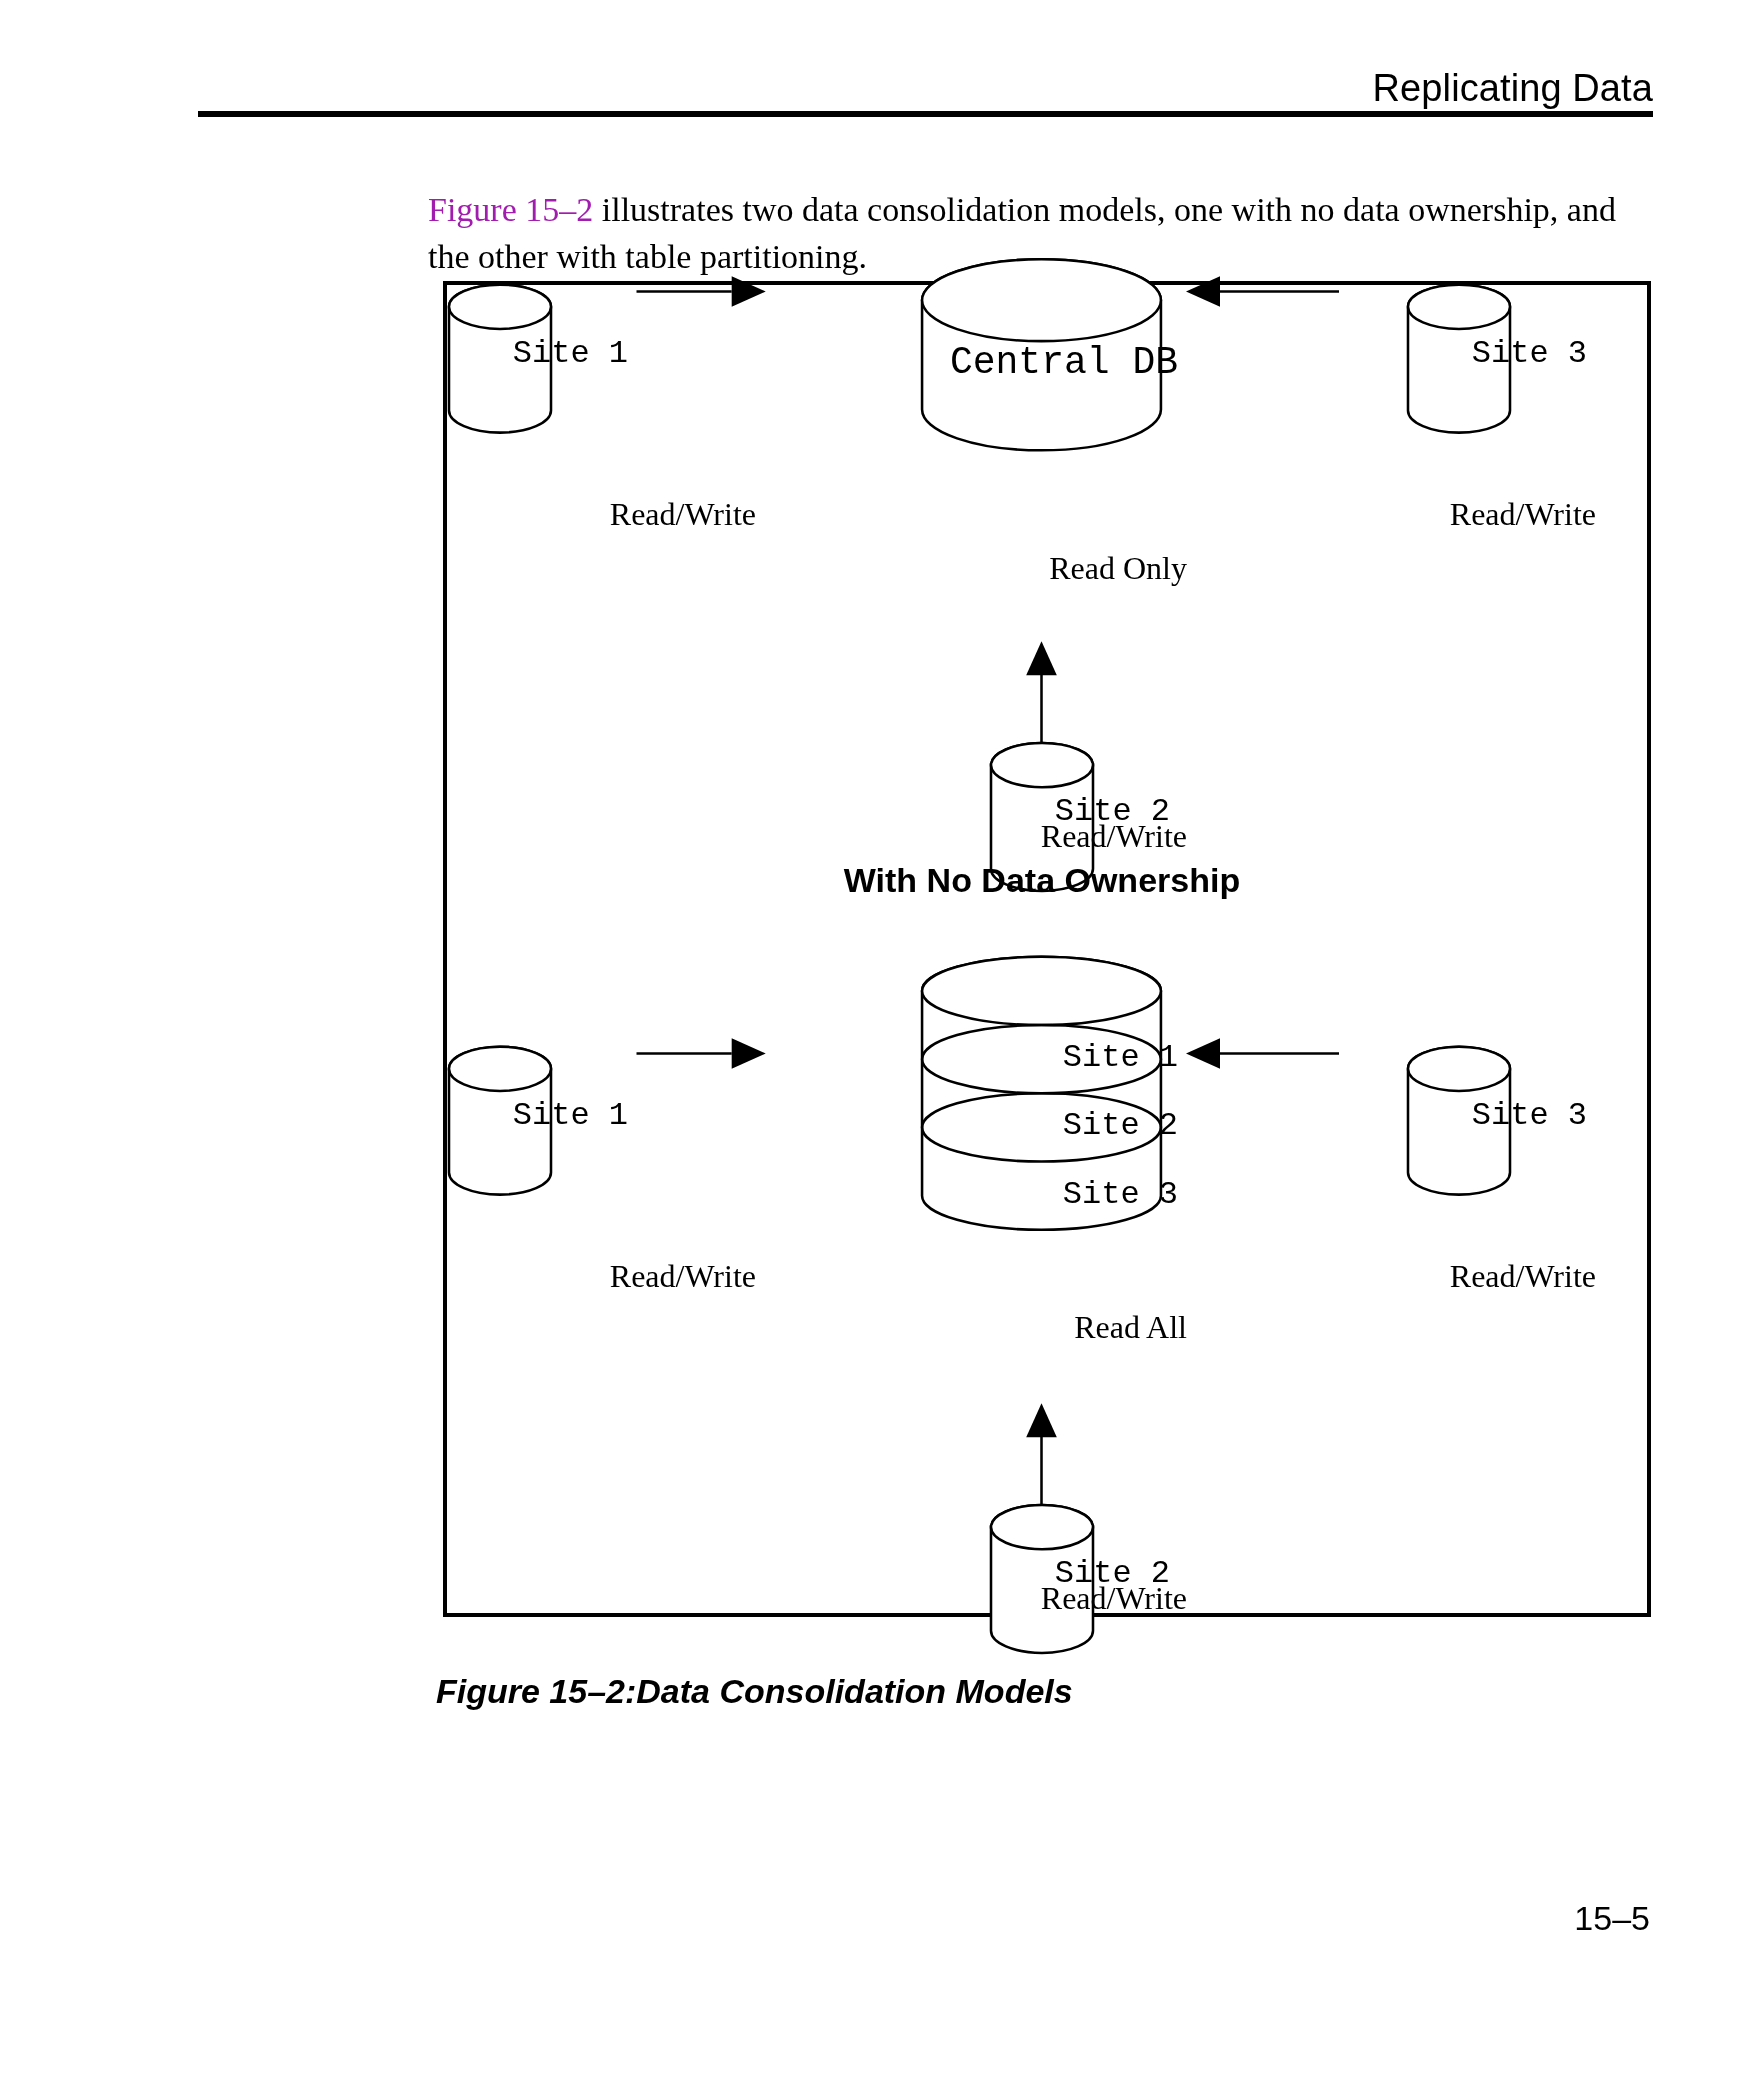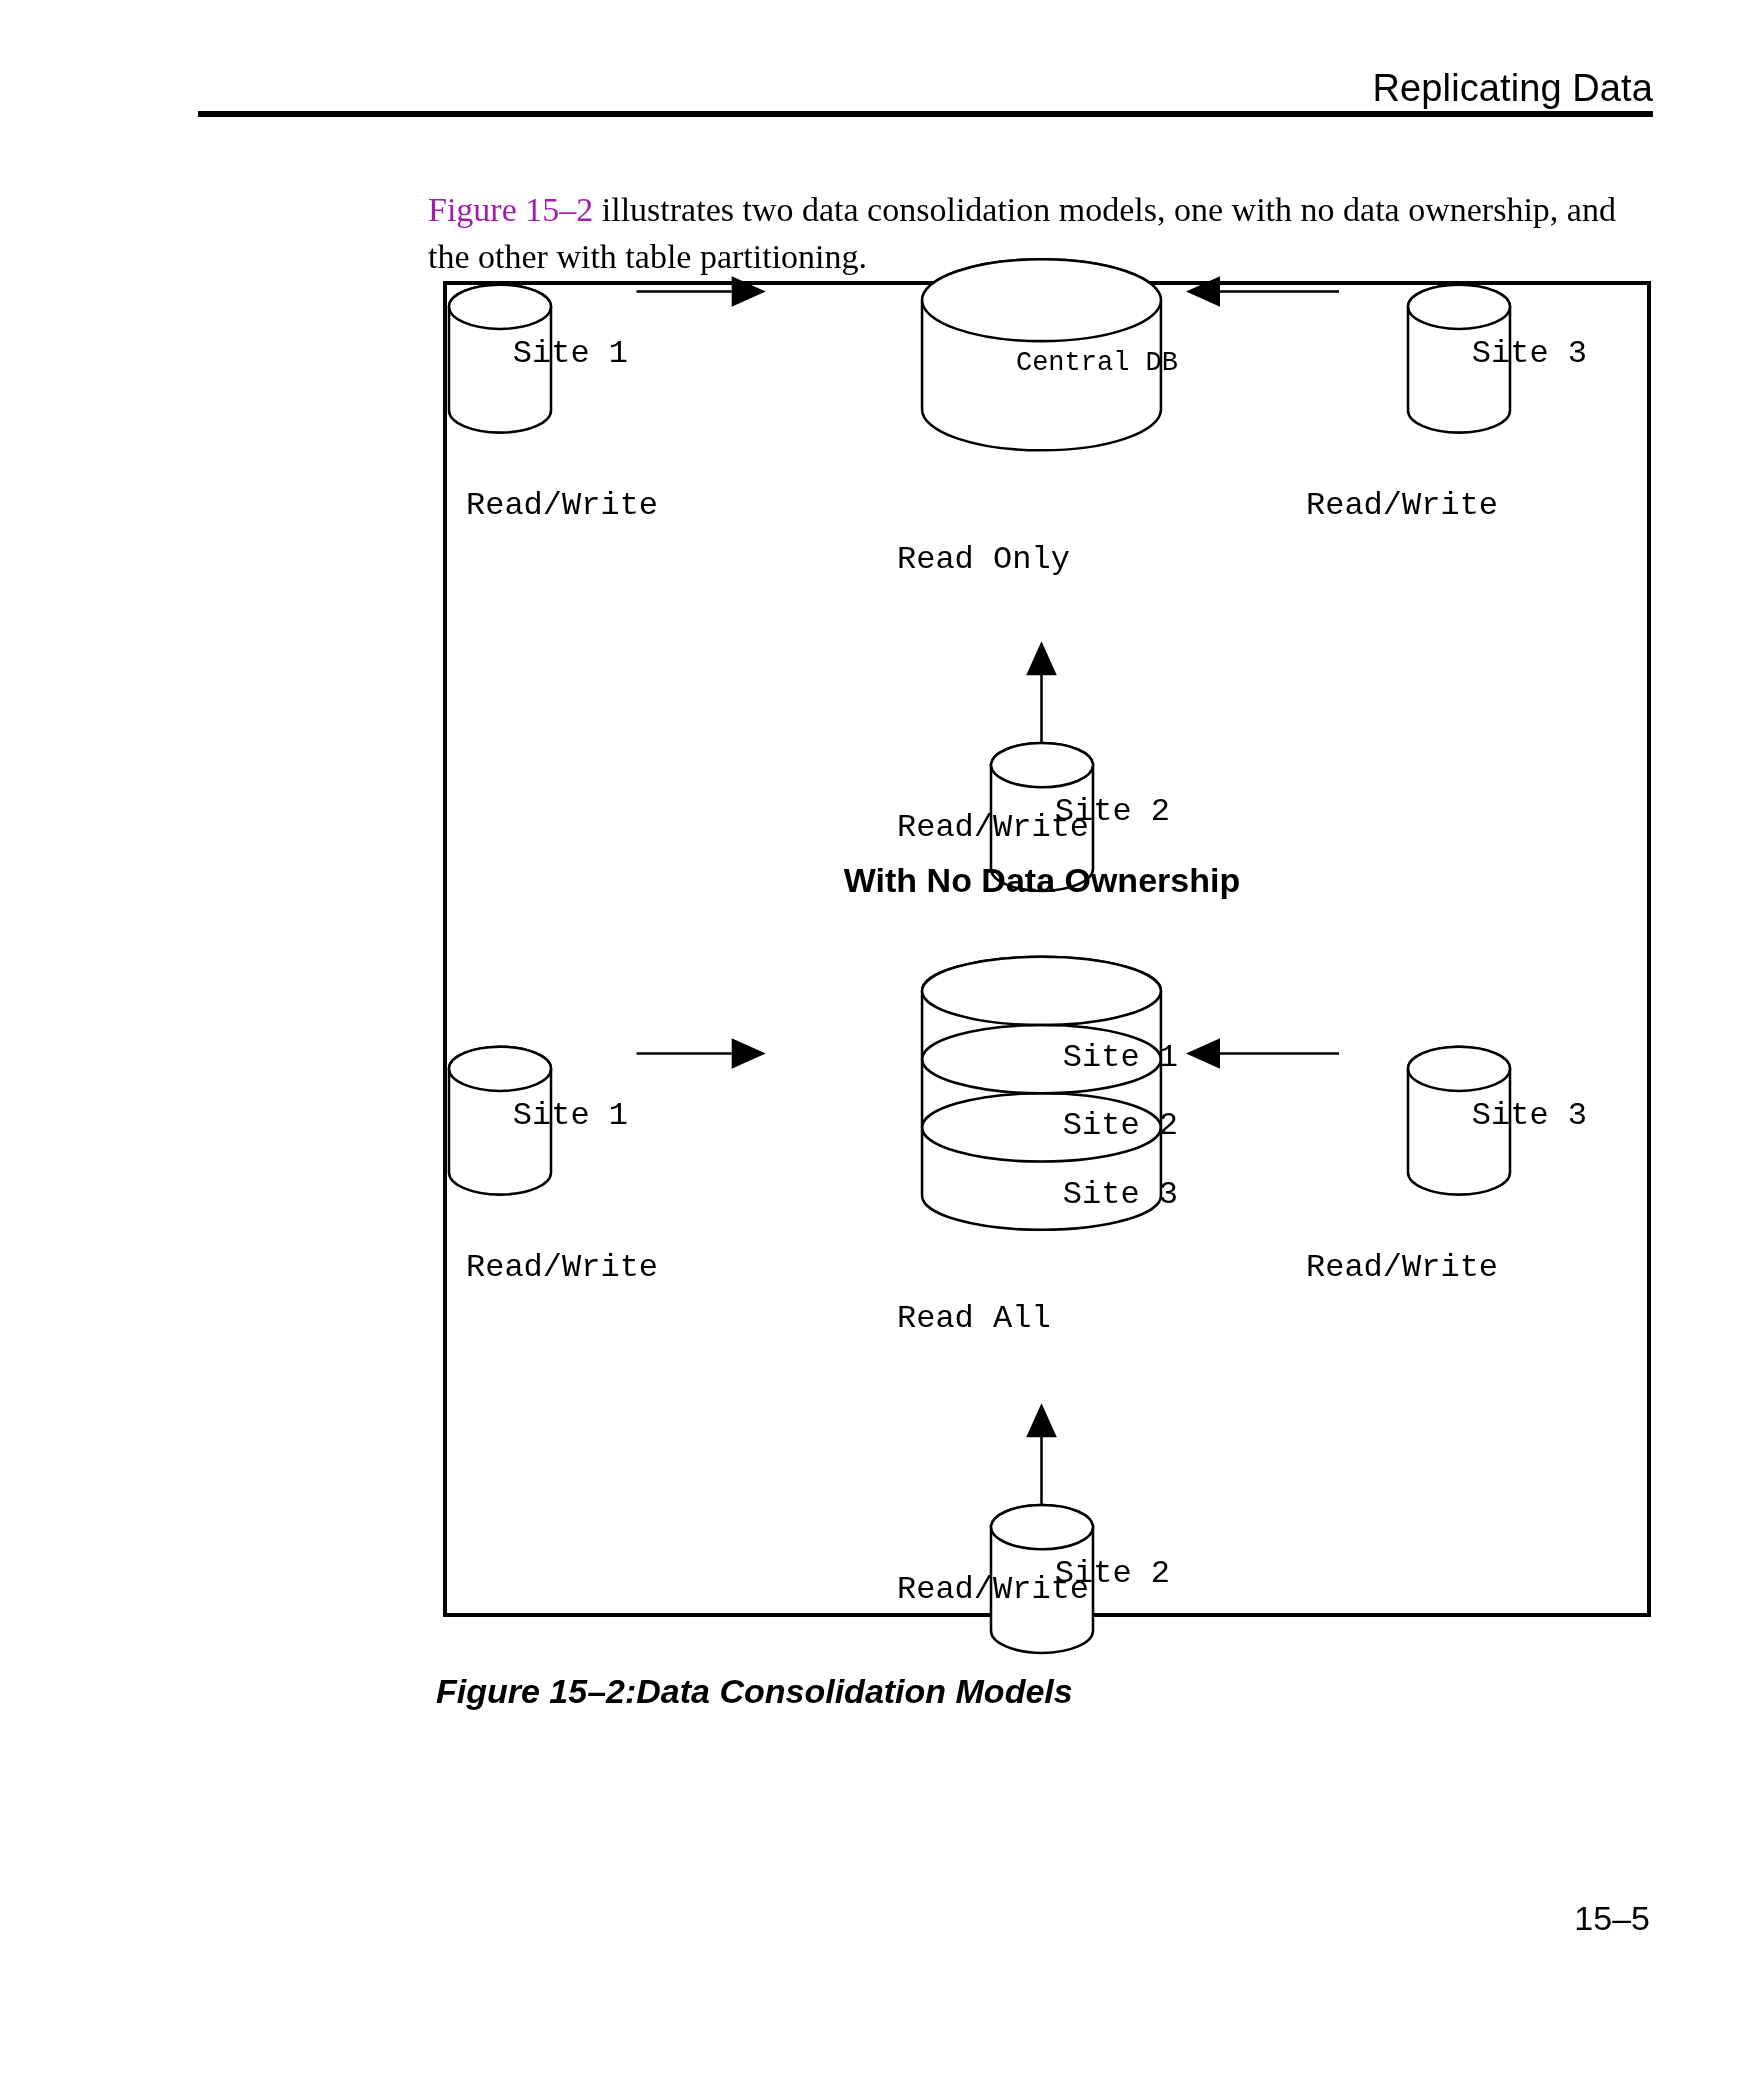--- a/index.html
+++ b/index.html
@@ -92,25 +92,26 @@
     text-align: right;
     font-family: Liberation Mono, monospace;
     font-size: 32px;
     line-height: 36px;
     white-space: nowrap;
     pointer-events: none;
   }
 
   .access-label {
     position: absolute;
-    font-family: Liberation Mono, monospace;
+    font-family: Liberation Serif, serif;
     font-size: 32px;
     line-height: 36px;
     white-space: nowrap;
-    text-align: left;
+    text-align: right;
+    margin-top: 8px;
   }
 
   .panel-caption {
     position: absolute;
     font-family: "Liberation Sans", sans-serif;
     font-weight: bold;
     font-size: 34px;
     line-height: 39px;
     white-space: nowrap;
     text-align: center;
@@ -175,21 +176,21 @@
         <line x1="0" y1="30" x2="112" y2="30" stroke="#000000" stroke-width="3"></line>
         <polygon points="112,12 152,30 112,48" fill="#000000"></polygon>
       </svg>
     </div>
 
     <div class="cylinder" style="left:458px; top:-94px; width:273px; height:273px;">
       <svg width="273" height="273" viewBox="0 0 320 320" aria-hidden="true">
         <path d="M 20 166 L 20 38 A 140 48 0 0 1 300 38 L 300 166 A 140 48 0 0 1 20 166 Z" transform="translate(0,90)" fill="#ffffff" stroke="#000000" stroke-width="3"></path>
         <ellipse cx="160" cy="128" rx="140" ry="48" fill="#ffffff" stroke="#000000" stroke-width="3"></ellipse>
       </svg>
-      <div class="cyl-label" style="top:154px; font-size:27px;">Central DB</div>
+      <div class="cyl-label" style="top:154px; font-size:38px;">Central DB</div>
     </div>
 
     <div class="access-label" style="left:450px; top:257px; width:290px;">Read Only</div>
 
     <div class="cylinder" style="left:935px; top:-53px; width:256px; height:221px;">
       <svg width="256" height="221" viewBox="0 0 300 260" aria-hidden="true">
         <path d="M 30 88 L 30 210 A 60 26 0 0 0 150 210 L 150 88 A 60 26 0 0 0 30 88 Z" fill="#ffffff" stroke="#000000" stroke-width="3"></path>
         <ellipse cx="90" cy="88" rx="60" ry="26" fill="#ffffff" stroke="#000000" stroke-width="3"></ellipse>
       </svg>
       <div class="cyl-label" style="top:104px; left:-51px;">Site 3</div>

